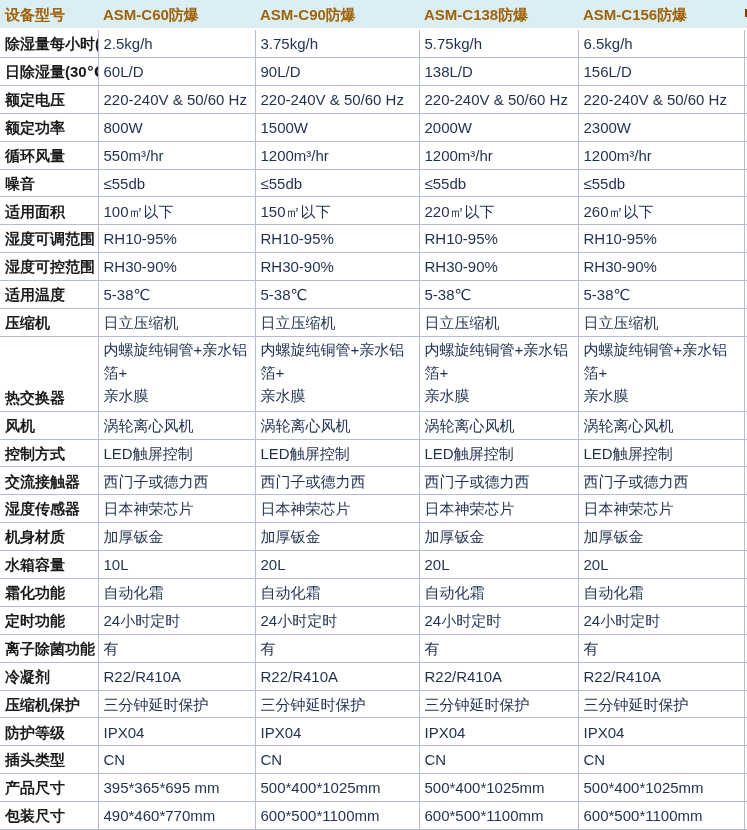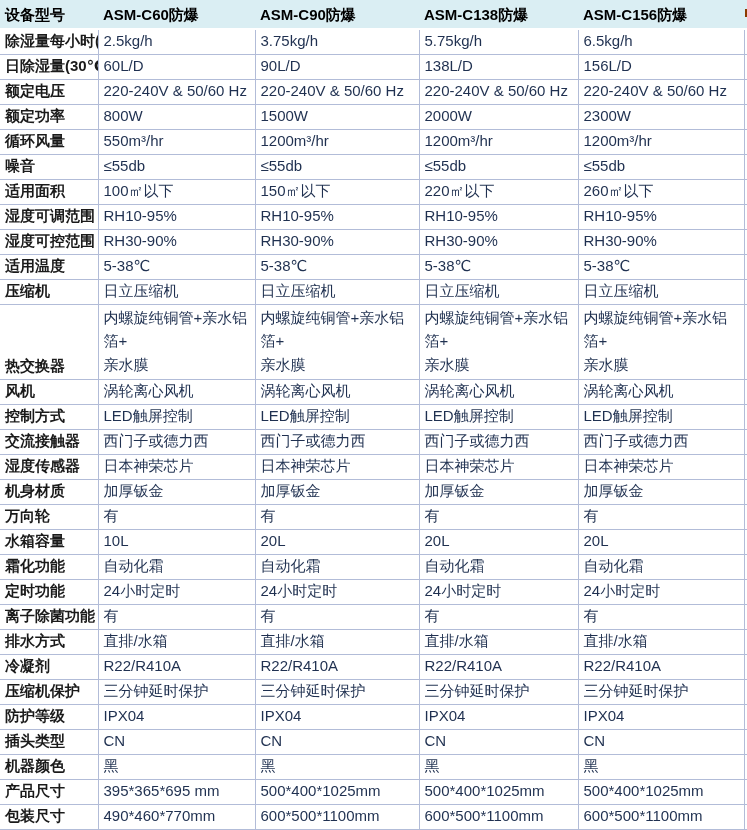--- a/index.html
+++ b/index.html
@@ -18,21 +18,21 @@
      border:1px solid var(--grid);
      font-size:15px;color:var(--value-text);
      padding:1px 4px 3px 5px;line-height:1.25;}
   td:first-child{border-left:none;}
   td:last-child{border-right:none;}
   tr:first-child td{border-top:none;}
   tr.header-row td{
      background:var(--header-bg);
      border-left:none;border-right:none;border-top:none;
      border-bottom:2px solid #ffffff;
-     font-weight:bold;color:#000000;height:24px;
+     font-weight:bold;color:#a16207;height:24px;
   }
   td.label-cell{font-weight:bold;color:var(--label-text);}
   tr.tall-row{height:47px;}
   tr.tall-row td.value-cell{white-space:pre-line;line-height:1.55;}
   td.sliver-cell{padding:0;position:relative;}
   .header-fragment{position:absolute;right:0;top:9px;width:2px;height:8px;
      background:#8b3a00;}
 </style>
 </head>
 <body>
@@ -192,28 +192,20 @@
         </tr>
         <tr class="data-row">
           <td class="label-cell">机身材质</td>
           <td class="value-cell">加厚钣金</td>
           <td class="value-cell">加厚钣金</td>
           <td class="value-cell">加厚钣金</td>
           <td class="value-cell">加厚钣金</td>
           <td class="sliver-cell"></td>
         </tr>
         <tr class="data-row">
-          <td class="label-cell">万向轮</td>
-          <td class="value-cell">有</td>
-          <td class="value-cell">有</td>
-          <td class="value-cell">有</td>
-          <td class="value-cell">有</td>
-          <td class="sliver-cell"></td>
-        </tr>
-        <tr class="data-row">
           <td class="label-cell">水箱容量</td>
           <td class="value-cell">10L</td>
           <td class="value-cell">20L</td>
           <td class="value-cell">20L</td>
           <td class="value-cell">20L</td>
           <td class="sliver-cell"></td>
         </tr>
         <tr class="data-row">
           <td class="label-cell">霜化功能</td>
           <td class="value-cell">自动化霜</td>
@@ -232,28 +224,20 @@
         </tr>
         <tr class="data-row">
           <td class="label-cell">离子除菌功能</td>
           <td class="value-cell">有</td>
           <td class="value-cell">有</td>
           <td class="value-cell">有</td>
           <td class="value-cell">有</td>
           <td class="sliver-cell"></td>
         </tr>
         <tr class="data-row">
-          <td class="label-cell">排水方式</td>
-          <td class="value-cell">直排/水箱</td>
-          <td class="value-cell">直排/水箱</td>
-          <td class="value-cell">直排/水箱</td>
-          <td class="value-cell">直排/水箱</td>
-          <td class="sliver-cell"></td>
-        </tr>
-        <tr class="data-row">
           <td class="label-cell">冷凝剂</td>
           <td class="value-cell">R22/R410A</td>
           <td class="value-cell">R22/R410A</td>
           <td class="value-cell">R22/R410A</td>
           <td class="value-cell">R22/R410A</td>
           <td class="sliver-cell"></td>
         </tr>
         <tr class="data-row">
           <td class="label-cell">压缩机保护</td>
           <td class="value-cell">三分钟延时保护</td>
@@ -269,28 +253,20 @@
           <td class="value-cell">IPX04</td>
           <td class="value-cell">IPX04</td>
           <td class="sliver-cell"></td>
         </tr>
         <tr class="data-row">
           <td class="label-cell">插头类型</td>
           <td class="value-cell">CN</td>
           <td class="value-cell">CN</td>
           <td class="value-cell">CN</td>
           <td class="value-cell">CN</td>
-          <td class="sliver-cell"></td>
-        </tr>
-        <tr class="data-row">
-          <td class="label-cell">机器颜色</td>
-          <td class="value-cell">黑</td>
-          <td class="value-cell">黑</td>
-          <td class="value-cell">黑</td>
-          <td class="value-cell">黑</td>
           <td class="sliver-cell"></td>
         </tr>
         <tr class="data-row">
           <td class="label-cell">产品尺寸</td>
           <td class="value-cell">395*365*695 mm</td>
           <td class="value-cell">500*400*1025mm</td>
           <td class="value-cell">500*400*1025mm</td>
           <td class="value-cell">500*400*1025mm</td>
           <td class="sliver-cell"></td>
         </tr>

